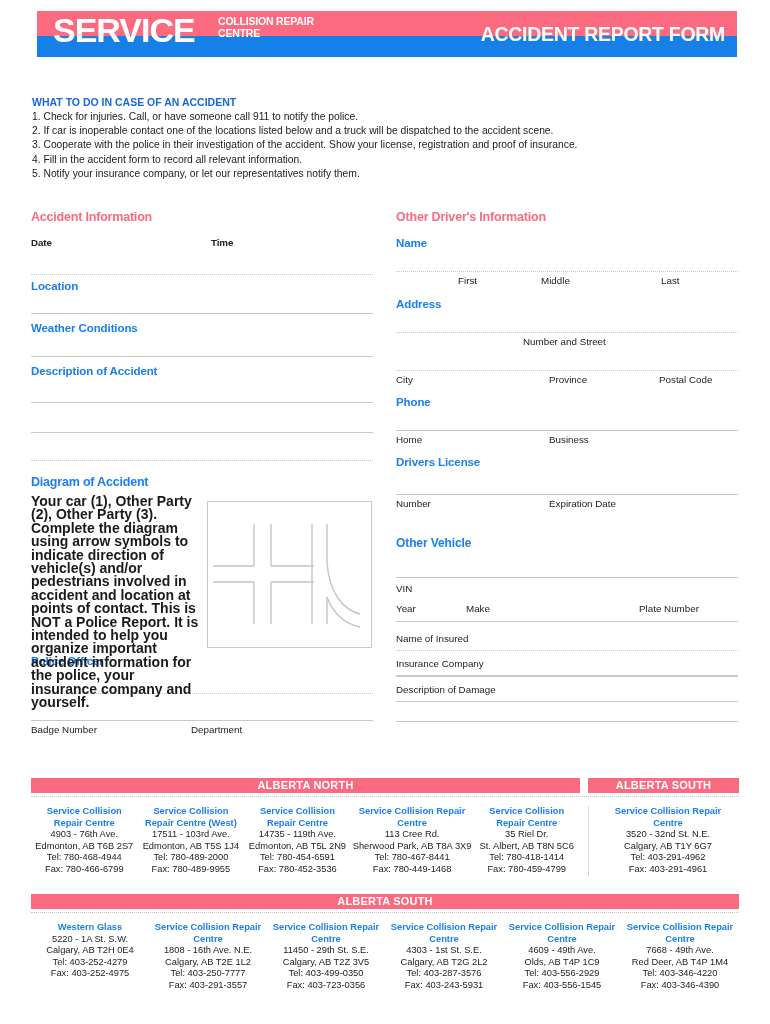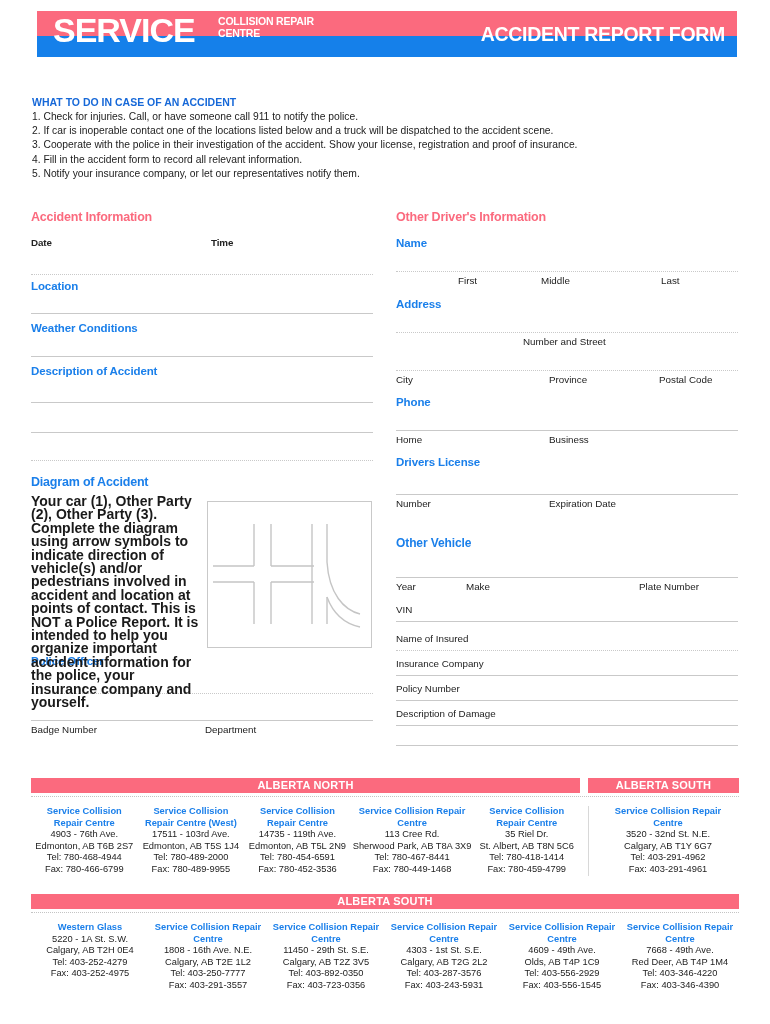--- a/index.html
+++ b/index.html
@@ -324,21 +324,21 @@
       </div>
     </div>
 
     <div class="sub-head" style="margin-top:2px;">Police Officer</div>
     <div style="height:26px;"></div>
     <div class="rule-dot"></div>
     <div style="height:26px;"></div>
     <div class="rule"></div>
     <div class="cap-row" style="height:16px;margin-top:3px;">
       <span style="left:0;">Badge Number</span>
-      <span style="left:174px;">Department</span>
+      <span style="left:160px;">Department</span>
     </div>
   </div>
 
   <div class="col-right">
 
     <div class="sec-head">Other Driver's Information</div>
 
     <div class="sub-head">Name</div>
     <div style="height:22px;"></div>
     <div class="rule-dot"></div>
@@ -375,44 +375,41 @@
     <div style="height:26px;"></div>
     <div class="rule"></div>
     <div class="cap-row" style="height:18px;margin-top:3px;">
       <span style="left:0;">Number</span>
       <span style="left:153px;">Expiration Date</span>
     </div>
 
     <div class="sub-head" style="margin-top:20px;font-size:12px;">Other Vehicle</div>
     <div style="height:27px;"></div>
     <div class="rule"></div>
+    <div class="cap-row" style="height:17px;margin-top:5px;">
+      <span style="left:0;">VIN</span>
+    </div>
+
     <div class="cap-row" style="height:18px;margin-top:3px;">
       <span style="left:0;">Year</span>
       <span style="left:70px;">Make</span>
       <span style="left:243px;">Plate Number</span>
     </div>
-
-    <div class="cap-row" style="height:17px;margin-top:5px;">
-      <span style="left:0;">VIN</span>
-    </div>
     <div class="rule"></div>
 
     <div class="cap-row" style="height:17px;margin-top:11px;">
       <span style="left:0;">Name of Insured</span>
     </div>
     <div class="rule-dot"></div>
 
     <div class="cap-row" style="height:17px;margin-top:7px;">
       <span style="left:0;">Insurance Company</span>
     </div>
     <div class="rule"></div>
 
-    <div class="cap-row" style="height:17px;margin-top:7px;">
-      <span style="left:0;">Policy Number</span>
-    </div>
     <div class="rule"></div>
 
     <div class="cap-row" style="height:17px;margin-top:7px;">
       <span style="left:0;">Description of Damage</span>
     </div>
     <div class="rule"></div>
     <div style="height:19px;"></div>
     <div class="rule"></div>
   </div>
 
@@ -500,21 +497,21 @@
           <div class="card-line">1808 - 16th Ave. N.E.</div>
           <div class="card-line">Calgary, AB  T2E 1L2</div>
           <div class="card-line">Tel: 403-250-7777</div>
           <div class="card-line">Fax: 403-291-3557</div>
         </div>
 
         <div class="card">
           <div class="card-name">Service Collision Repair Centre</div>
           <div class="card-line">11450 - 29th St. S.E.</div>
           <div class="card-line">Calgary, AB  T2Z 3V5</div>
-          <div class="card-line">Tel: 403-892-0350</div>
+          <div class="card-line">Tel: 403-499-0350</div>
           <div class="card-line">Fax: 403-723-0356</div>
         </div>
 
         <div class="card">
           <div class="card-name">Service Collision Repair Centre</div>
           <div class="card-line">4303 - 1st St. S.E.</div>
           <div class="card-line">Calgary, AB  T2G 2L2</div>
           <div class="card-line">Tel: 403-287-3576</div>
           <div class="card-line">Fax: 403-243-5931</div>
         </div>

